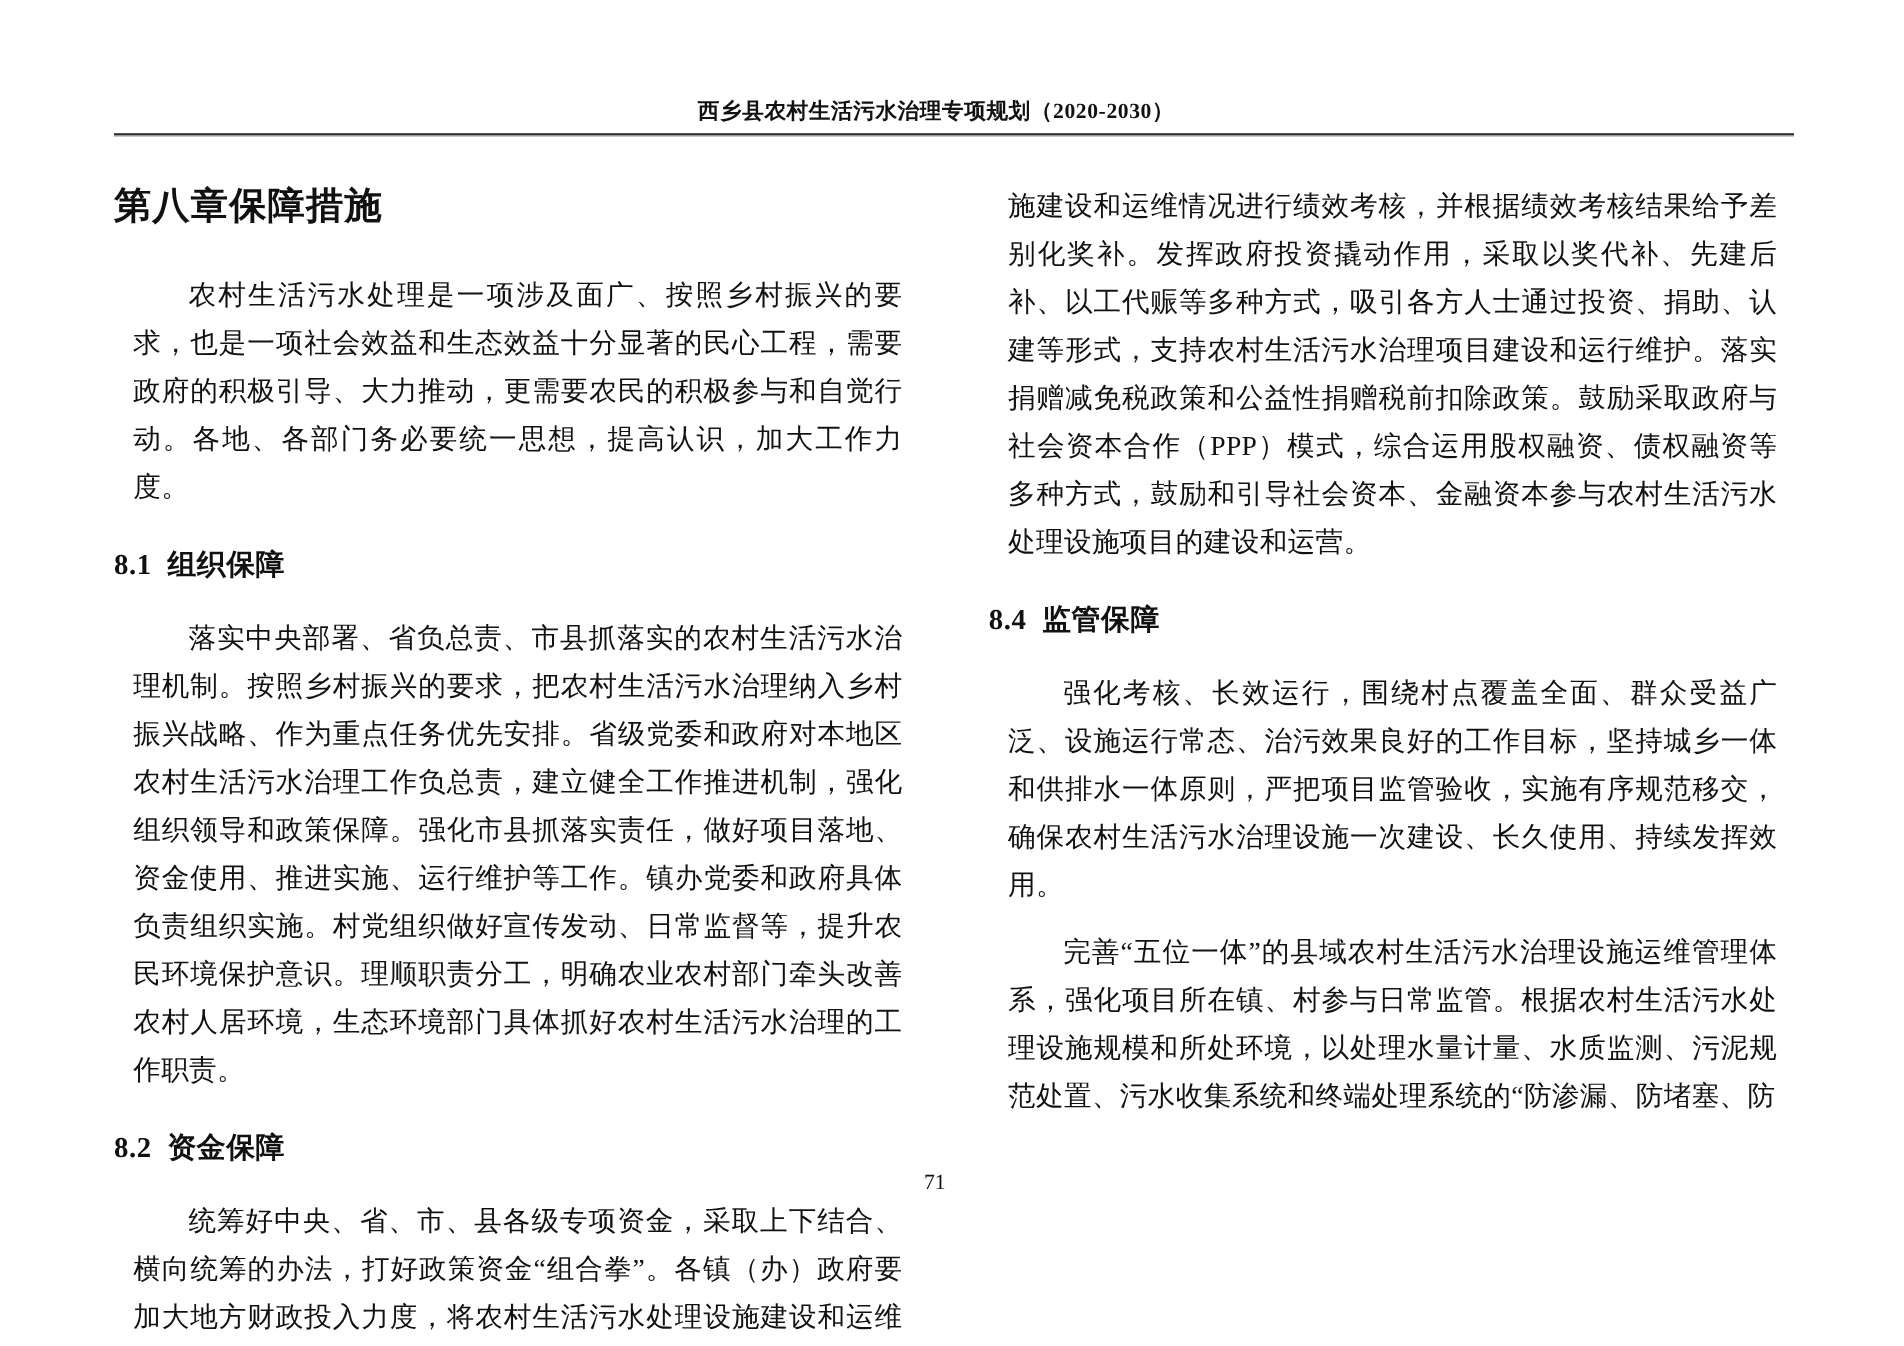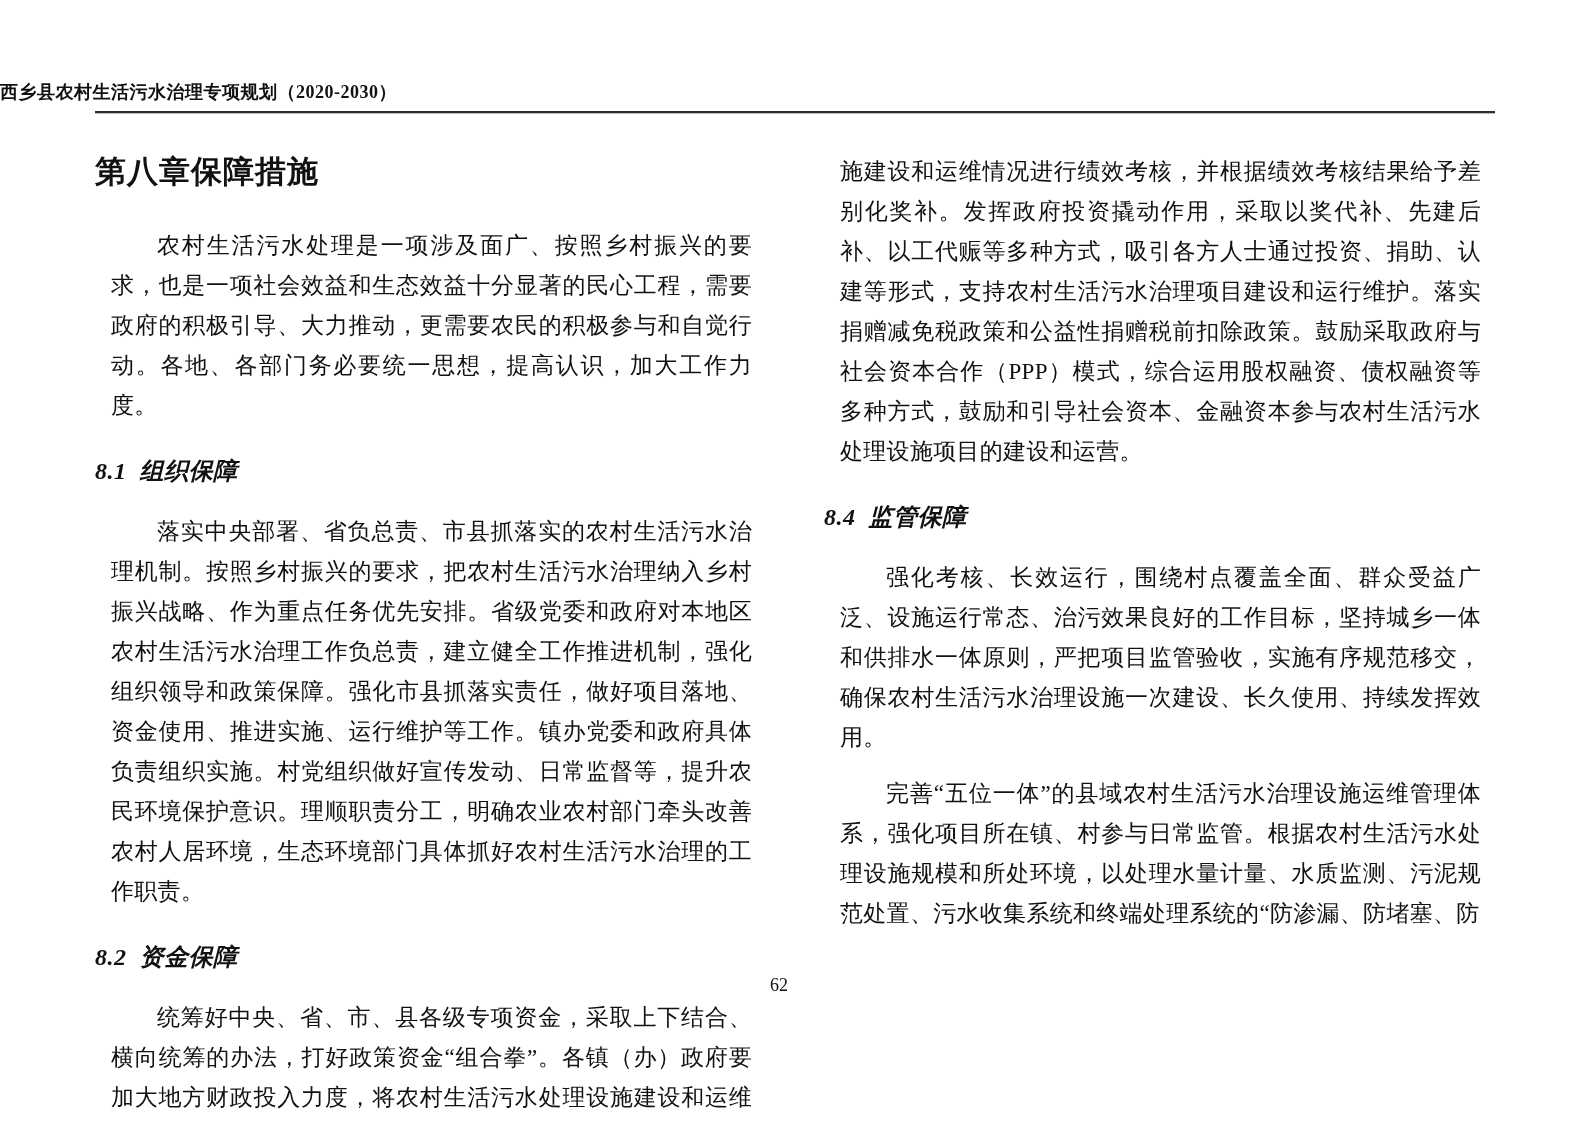--- a/index.html
+++ b/index.html
@@ -15,20 +15,21 @@
     color: #111111;
     font-family: "Liberation Serif", "DejaVu Serif", serif;
     overflow: hidden;
   }
   
   .header-text {
     position: absolute;
     top: 80px;
     left: 0;
     width: 1560px;
+    text-align: center;
     font-size: 18px;
     line-height: 24px;
     font-weight: bold;
     letter-spacing: 0.5px;
   }
   .header-rule {
     position: absolute;
     top: 111px;
     left: 95px;
     width: 1400px;
@@ -57,21 +58,20 @@
     font-size: 31px;
     line-height: 44px;
     letter-spacing: 1px;
   }
   .section-heading {
     margin: 28px 0 24px 0;
     font-size: 24px;
     line-height: 34px;
     font-weight: bold;
     letter-spacing: 0.5px;
-    font-style: italic;
   }
   .section-heading .sec-num {
     margin-right: 13px;
     font-family: "Liberation Serif", "DejaVu Serif", serif;
   }
   .para {
     margin: 16px;
     font-size: 23px;
     line-height: 40px;
     text-align: justify;
@@ -130,15 +130,15 @@
         <span class="sec-num">8.4</span><span>监管保障</span>
       </h2>
 
       <p class="para indent">强化考核、长效运行，围绕村点覆盖全面、群众受益广泛、设施运行常态、治污效果良好的工作目标，坚持城乡一体和供排水一体原则，严把项目监管验收，实施有序规范移交，确保农村生活污水治理设施一次建设、长久使用、持续发挥效用。</p>
 
       <p class="para indent">完善“五位一体”的县域农村生活污水治理设施运维管理体系，强化项目所在镇、村参与日常监管。根据农村生活污水处理设施规模和所处环境，以处理水量计量、水质监测、污泥规范处置、污水收集系统和终端处理系统的“防渗漏、防堵塞、防</p>
 
     </div>
   </div>
 
-  <div class="page-number">62</div>
+  <div class="page-number">71</div>
 
 </div>
 
 </body></html>

